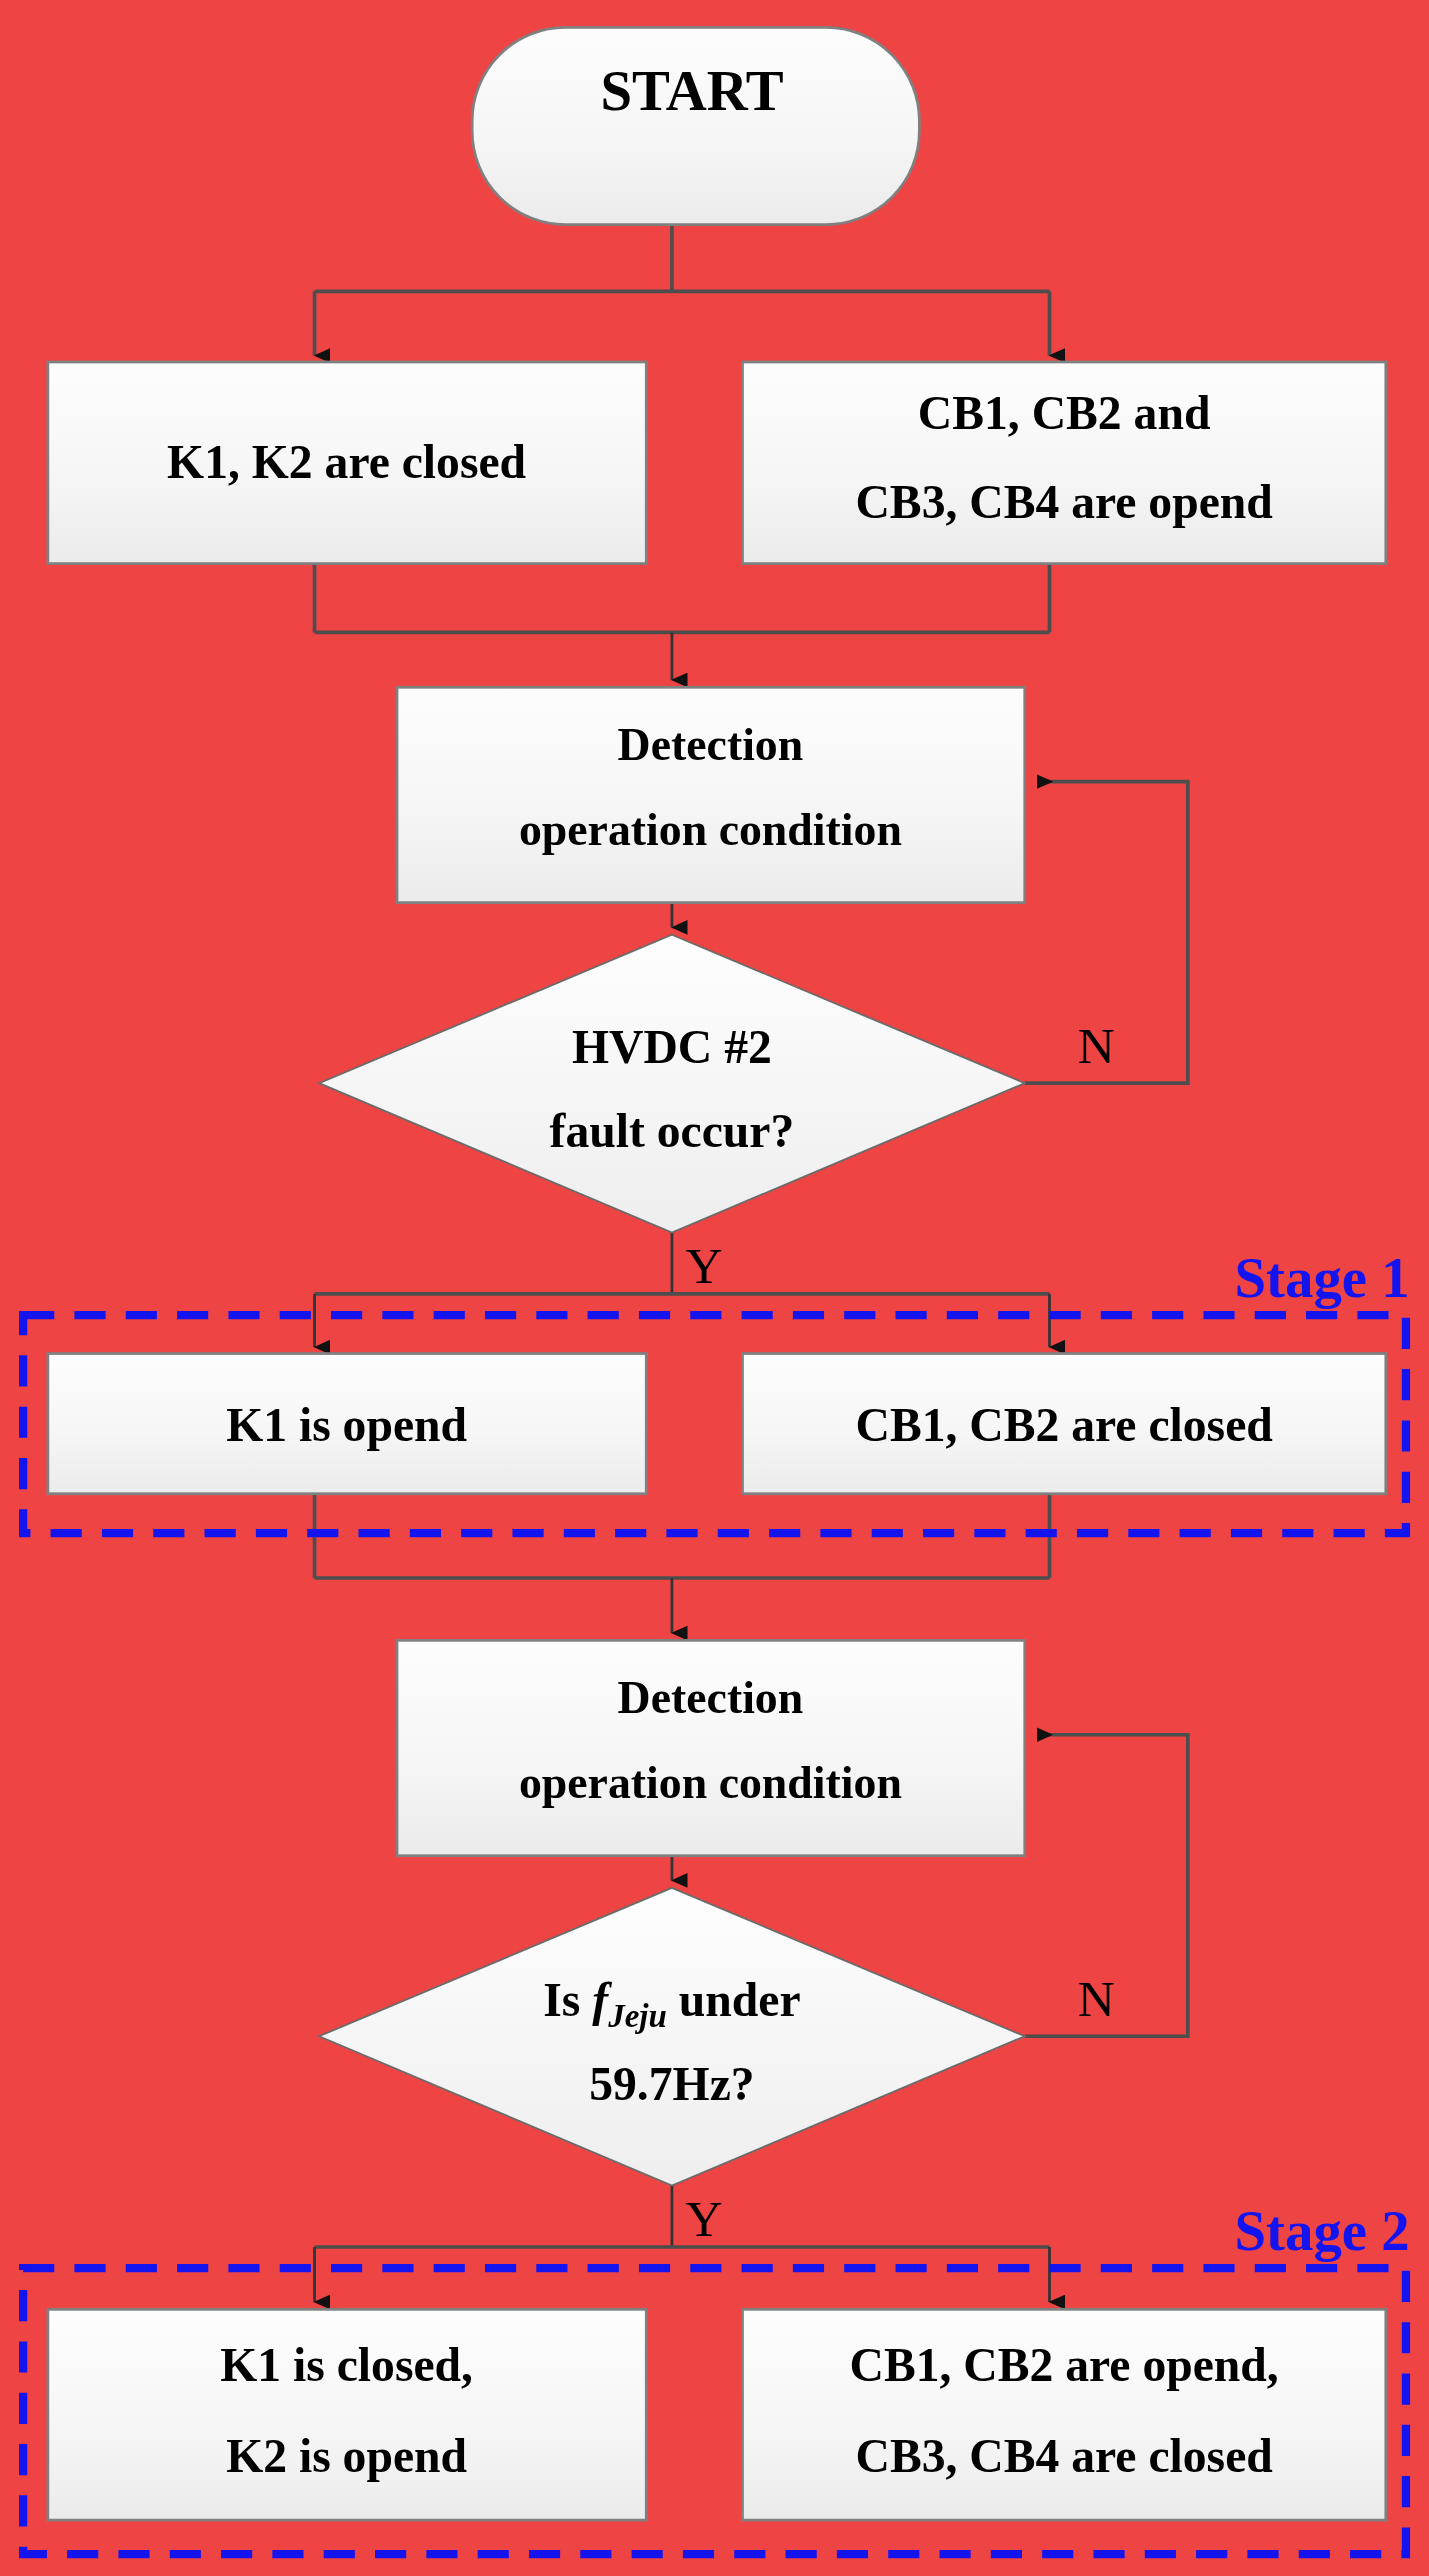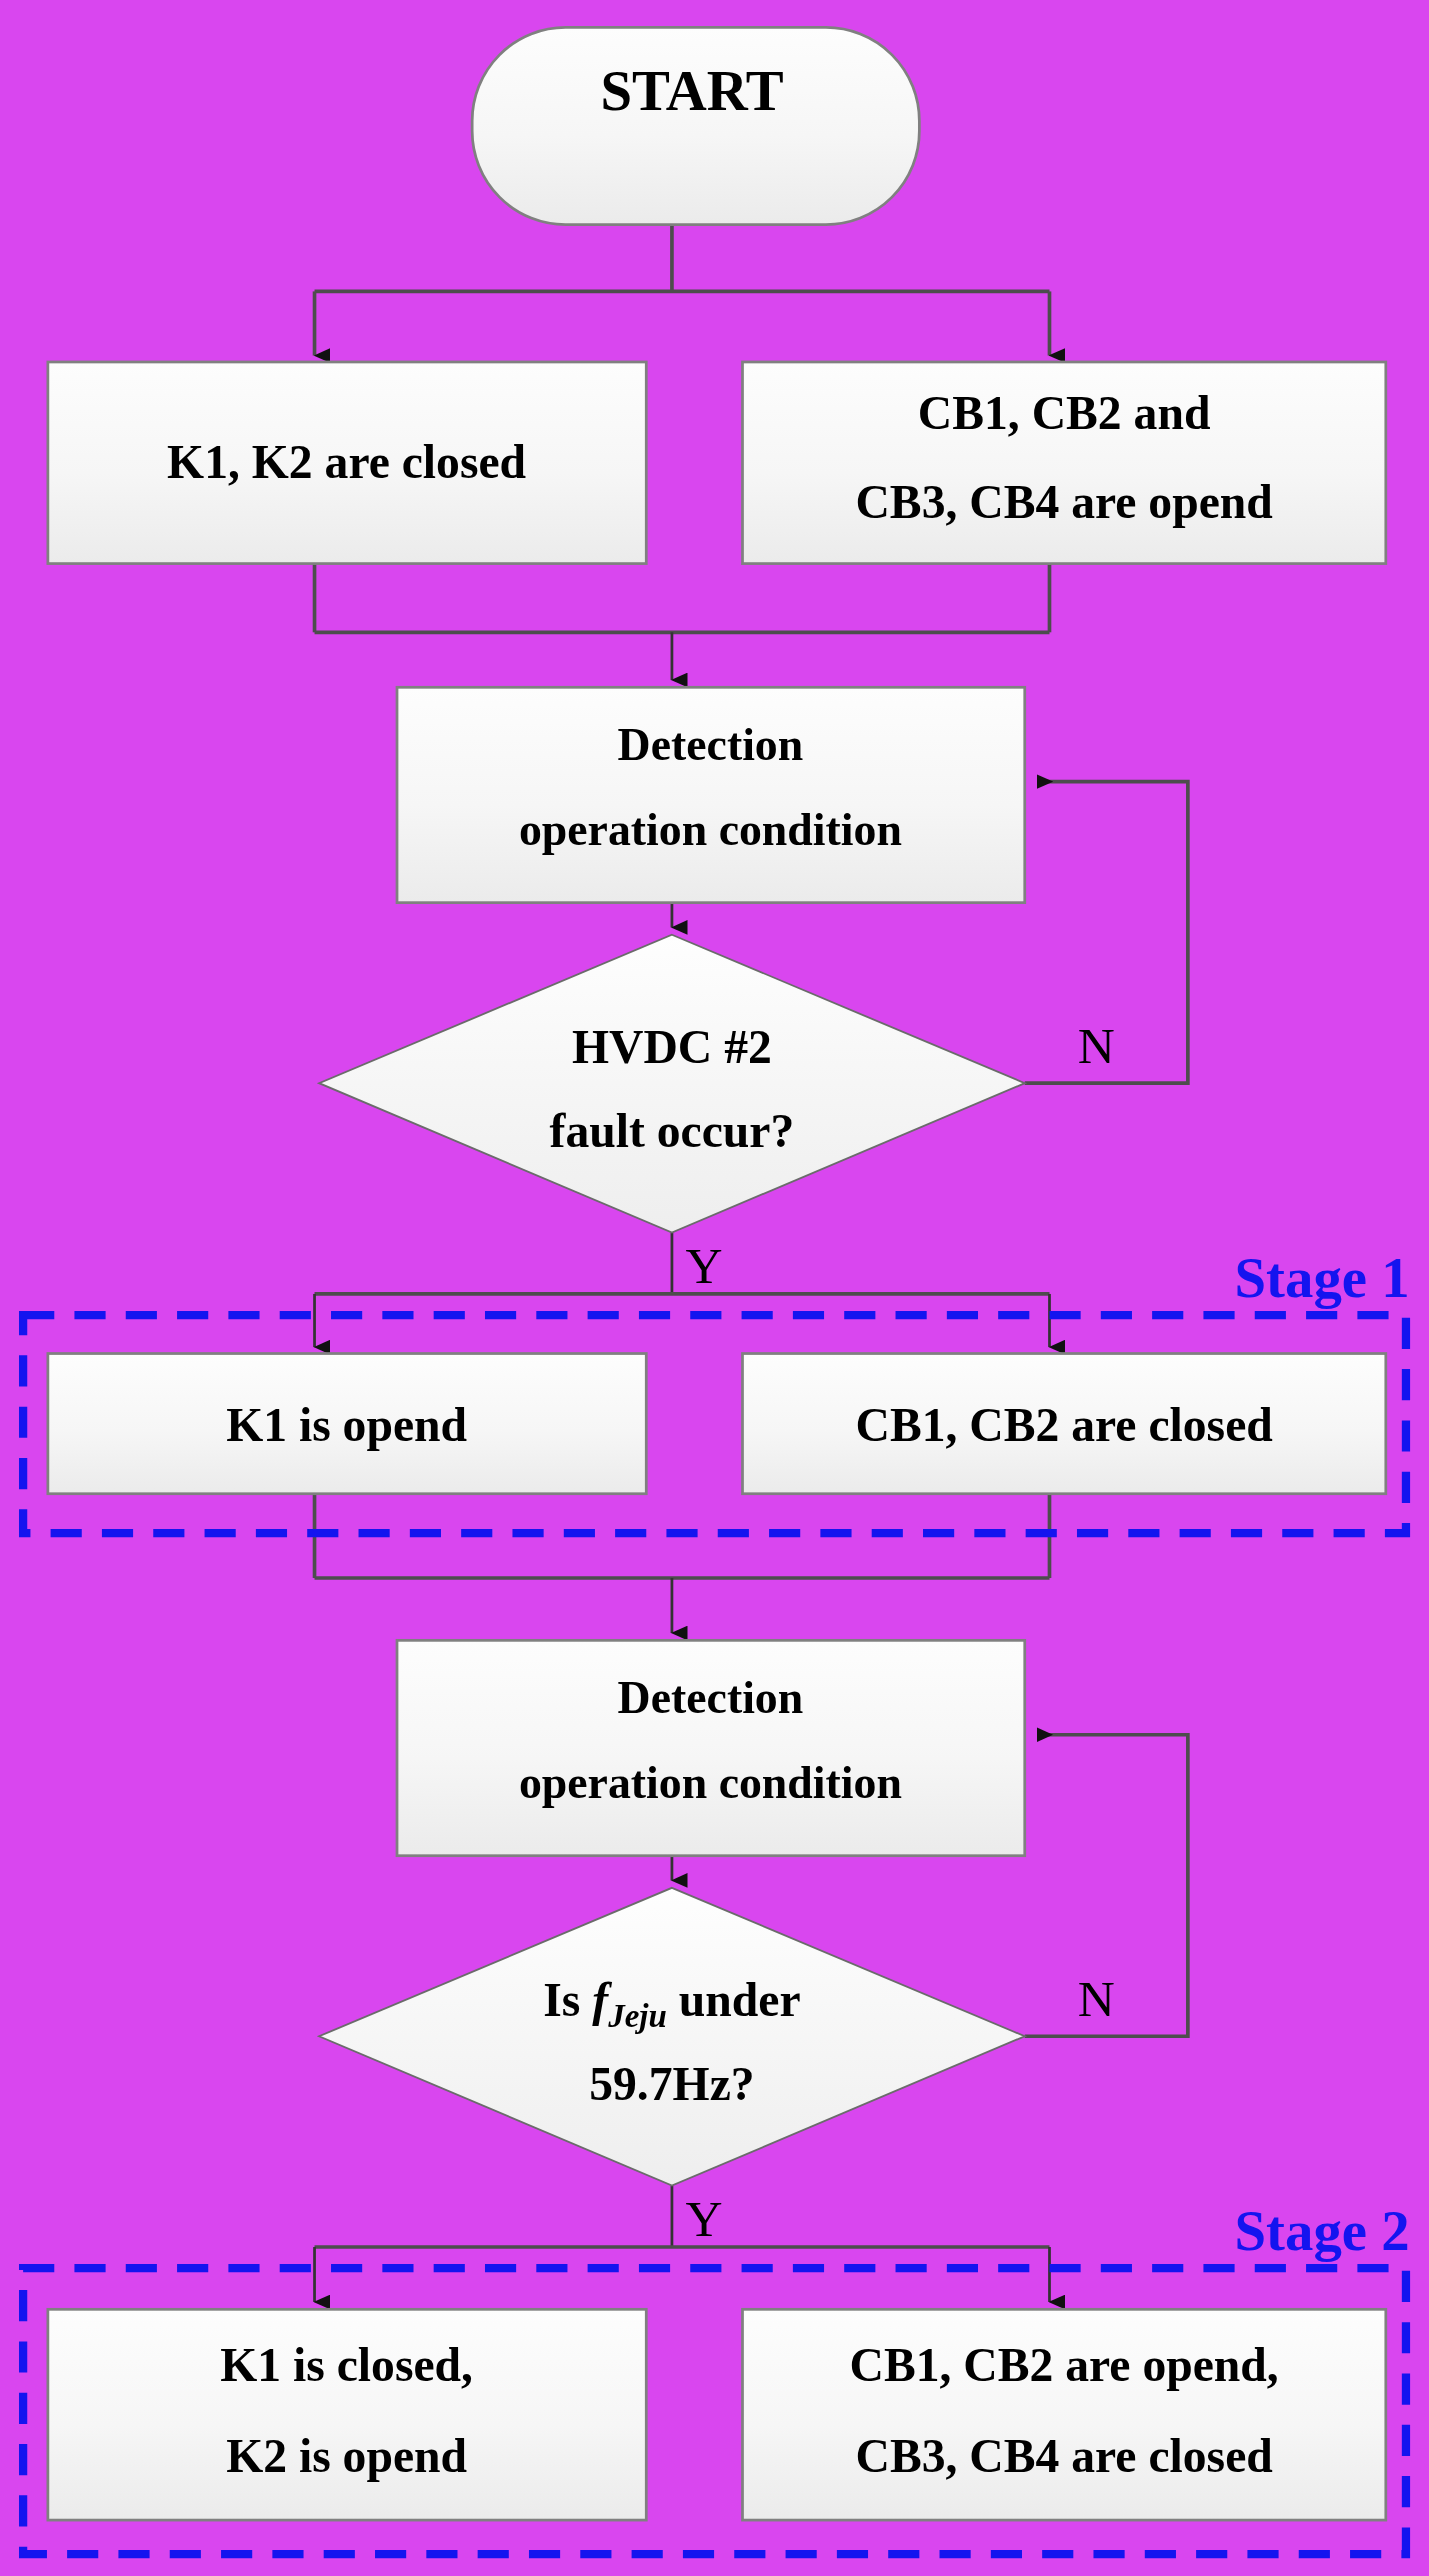--- a/index.html
+++ b/index.html
@@ -8,21 +8,21 @@
     padding: 0;
     background: #ffffff;
   }
   body {
     font-family: "Liberation Serif", "DejaVu Serif", serif;
   }
   #page {
     position: relative;
     width: 1430px;
     height: 2576px;
-    background: #d946ef;
+    background: #ef4444;
     overflow: hidden;
   }
   svg.flow {
     position: absolute;
     top: 0;
     left: 0;
     width: 1430px;
     height: 2576px;
     display: block;
   }

